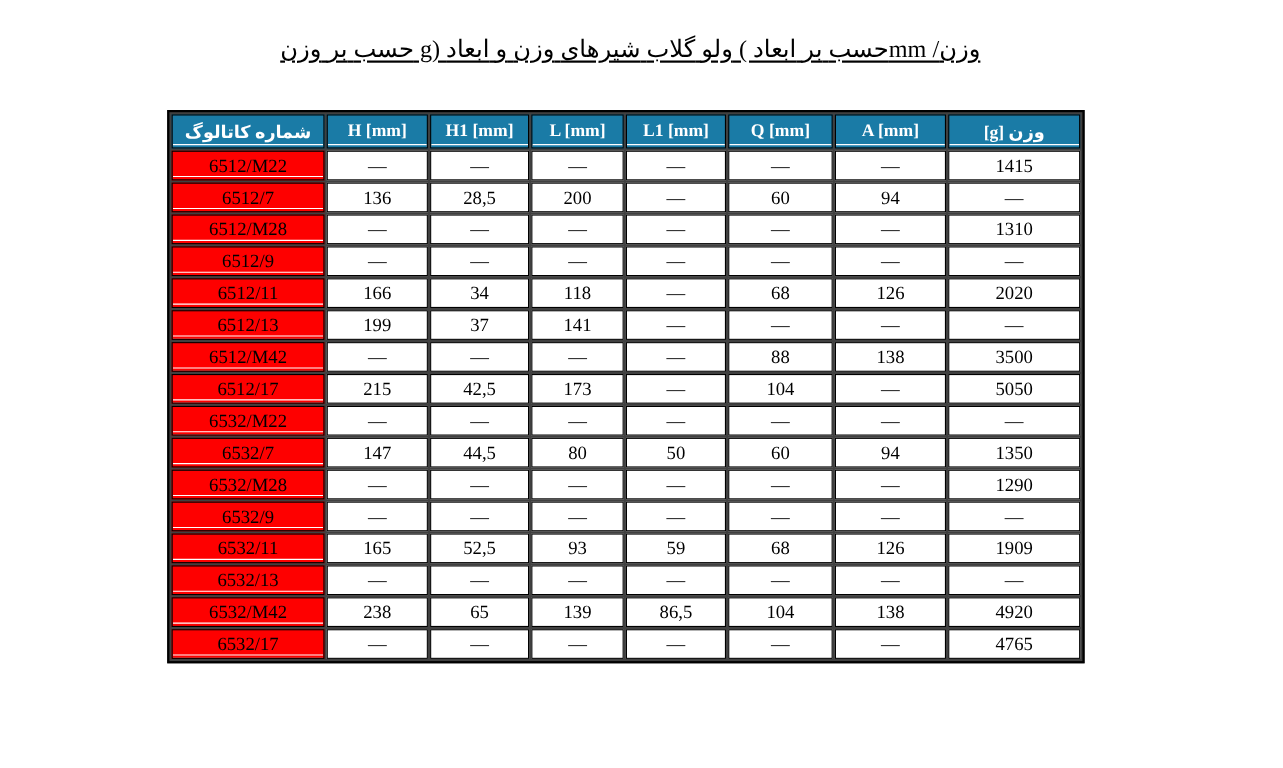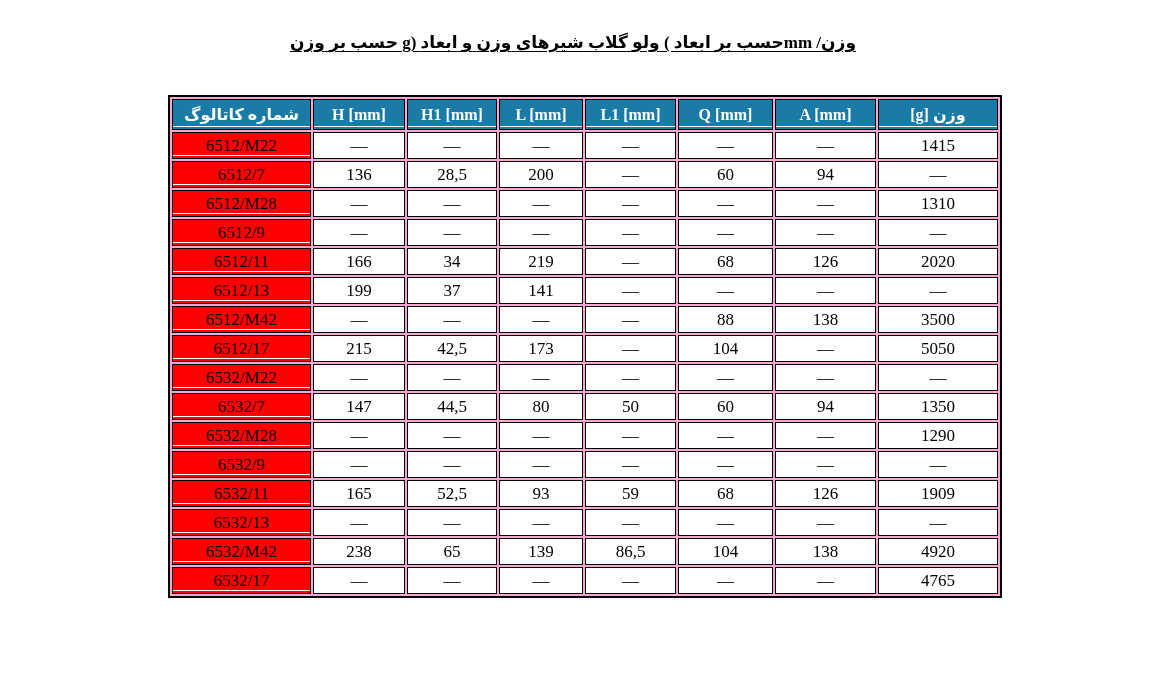--- a/index.html
+++ b/index.html
@@ -7,36 +7,35 @@
     width: 1166px; height: 698px;
     background: #ffffff;
     overflow: hidden;
     font-family: "Liberation Serif", "DejaVu Sans", serif;
   }
   .title {
     direction: ltr;
     width: 1146px;
     margin: 32px 0 0 0;
     text-align: center;
-    font-size: 17px;
-    font-weight: bold;
+    font-size: 22px;
+    font-weight: normal;
     color: #000000;
     text-decoration: underline;
     text-underline-offset: 3px;
     white-space: nowrap;
   }
   .tablewrap { margin: 42px 0 0 152px; }
   table.valves {
     table-layout: fixed;
     width: 834px;
     border-collapse: separate;
     border-spacing: 2px;
     border: 2px solid var(--border-color, #000000);
-    background: #f9a8d4;
-    margin-left: 16px;
+    background: #404040;
   }
   col.c0{width:139px} col.c1{width:92px} col.c2{width:90px} col.c3{width:84px}
   col.c4{width:91px}  col.c5{width:95px} col.c6{width:101px} col.c7{width:120px}
   th, td {
     box-sizing: border-box;
     border: 1px solid var(--border-color, #000000);
     text-align: center;
     vertical-align: middle;
     padding: 0;
     overflow: hidden;
@@ -128,21 +127,21 @@
           <td>—</td>
           <td>—</td>
           <td>—</td>
           <td>—</td>
           <td>—</td>
         </tr>
         <tr>
           <td class="cat">6512/11</td>
           <td>166</td>
           <td>34</td>
-          <td>219</td>
+          <td>118</td>
           <td>—</td>
           <td>68</td>
           <td>126</td>
           <td>2020</td>
         </tr>
         <tr>
           <td class="cat">6512/13</td>
           <td>199</td>
           <td>37</td>
           <td>141</td>

